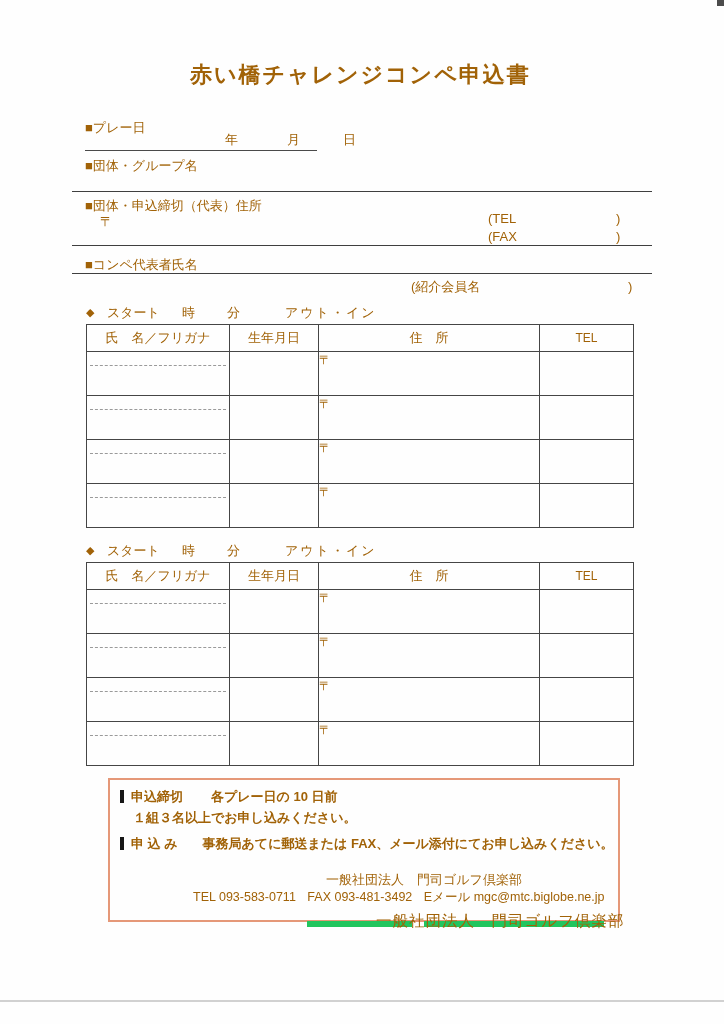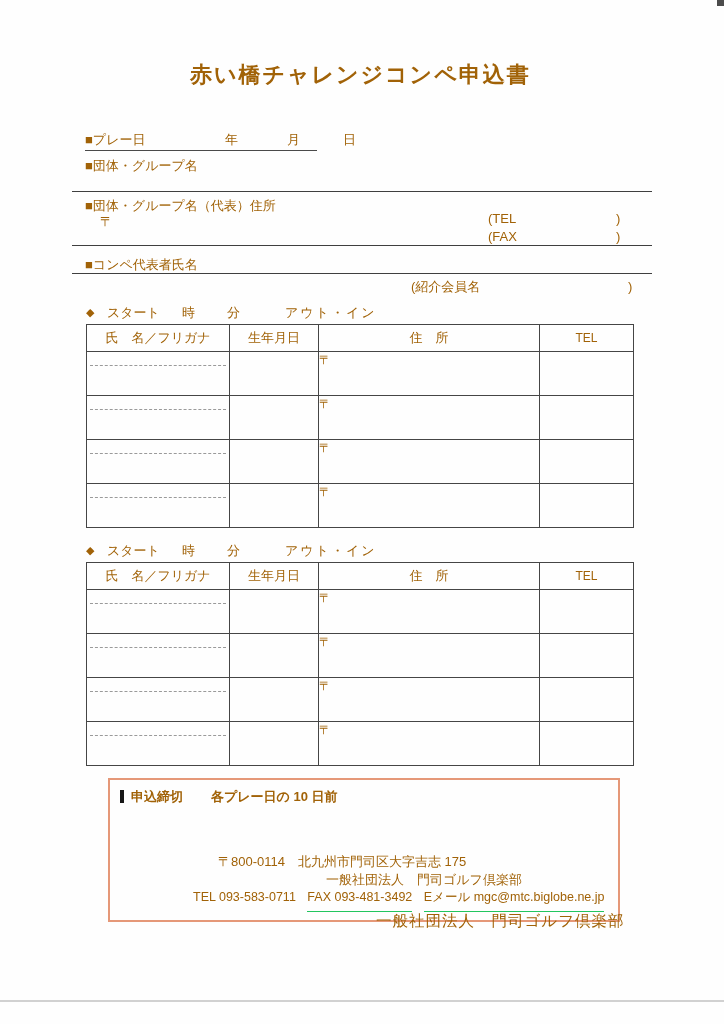--- a/index.html
+++ b/index.html
@@ -22,44 +22,44 @@
   table.roster td { height:43px; vertical-align:top; position:relative; }
   td.addr-cell { font-size:12px; padding:3px 0 0 7px; }
   .dash { position:absolute; top:13px; left:3px; right:3px; border-top:1px dashed #9a9a9a; }
 
   .notice-box { position:absolute; left:108px; top:778px; width:512px; height:144px;
     border:2px solid #e59878; box-sizing:border-box; }
   .nline { position:absolute; font-size:13px; white-space:nowrap; }
   .nbold { font-weight:bold; }
   .bar { display:inline-block; width:4px; height:13px; background:#161616; margin-right:7px; vertical-align:-2px; }
   .contact { font-size:12.5px; }
-  .u-orange { border-bottom:1px solid #22c55e; padding-bottom:7px; }
+  .u-orange { border-bottom:6px solid #22c55e; padding-bottom:17px; }
 
   .footer-org { position:absolute; left:376px; top:911px; font-size:15.5px; letter-spacing:1px; white-space:nowrap; }
 
   .corner-mark { position:absolute; right:0; top:0; width:7px; height:6px; background:#4c4c4c; }
   .bottom-scan-line { position:absolute; left:0; top:1000px; width:724px; height:2px; background:#c9c9c9; opacity:.85; }
 </style>
 </head>
 <body>
 
 <div class="page">
 
   <div class="abs title" style="left:190px; top:60px;">赤い橋チャレンジコンペ申込書</div>
 
-  <div class="abs t13" style="left:85px; top:132px;">■プレー日</div>
+  <div class="abs t13" style="left:85px; top:120px;">■プレー日</div>
   <div class="abs t13" style="left:225px; top:132px;">年</div>
   <div class="abs t13" style="left:287px; top:132px;">月</div>
   <div class="abs t13" style="left:343px; top:132px;">日</div>
   <div class="thin-hr" style="left:85px; top:150px; width:232px;"></div>
 
   <div class="abs t13" style="left:85px; top:158px;">■団体・グループ名</div>
   <div class="hr" style="left:72px; top:191px; width:580px;"></div>
 
-  <div class="abs t13" style="left:85px; top:198px;">■団体・グループ名（代表）住所</div>
+  <div class="abs t13" style="left:85px; top:198px;">■団体・申込締切（代表）住所</div>
   <div class="abs t13" style="left:100px; top:214px;">〒</div>
   <div class="abs t13" style="left:488px; top:211px;">(TEL</div>
   <div class="abs t13" style="left:616px; top:211px;">)</div>
   <div class="abs t13" style="left:488px; top:229px;text-align:center;">(FAX</div>
   <div class="abs t13" style="left:616px; top:229px;">)</div>
   <div class="hr" style="left:72px; top:245px; width:580px;"></div>
 
   <div class="abs t13" style="left:85px; top:257px;">■コンペ代表者氏名</div>
   <div class="hr" style="left:72px; top:273px; width:580px;"></div>
   <div class="abs t13" style="left:411px; top:279px;">(紹介会員名</div>
@@ -176,21 +176,24 @@
       <td class="addr-cell"><span>〒</span></td>
       <td></td>
     </tr>
   </tbody>
     </table>
 
   <div class="notice-box">
     <div class="nline" style="left:10px; top:8px;">
       <span class="bar"></span><span class="nbold">申込締切</span><span class="nbold" style="margin-left:28px;">各プレー日の 10 日前</span>
     </div>
-    <div class="nline" style="left:108px; top:73px;">〒800-0114　北九州市門司区大字吉志 175</div>
+    <div class="nline nbold" style="left:23px; top:29px;">１組３名以上でお申し込みください。</div>
+    <div class="nline" style="left:10px; top:55px;">
+      <span class="bar"></span><span class="nbold">申 込 み</span><span class="nbold" style="margin-left:25px;">事務局あてに郵送または FAX、メール添付にてお申し込みください。</span>
+    </div>
     <div class="nline" style="left:216px; top:91px;">一般社団法人　門司ゴルフ倶楽部</div>
     <div class="nline contact" style="left:83px; top:109px;">
       <span>TEL 093-583-0711</span>
       <span class="u-orange" style="margin-left:8px;">FAX 093-481-3492</span>
       <span class="u-orange" style="margin-left:8px;">Eメール mgc@mtc.biglobe.ne.jp</span>
     </div>
   </div>
 
   <div class="footer-org">一般社団法人　門司ゴルフ倶楽部</div>
 

